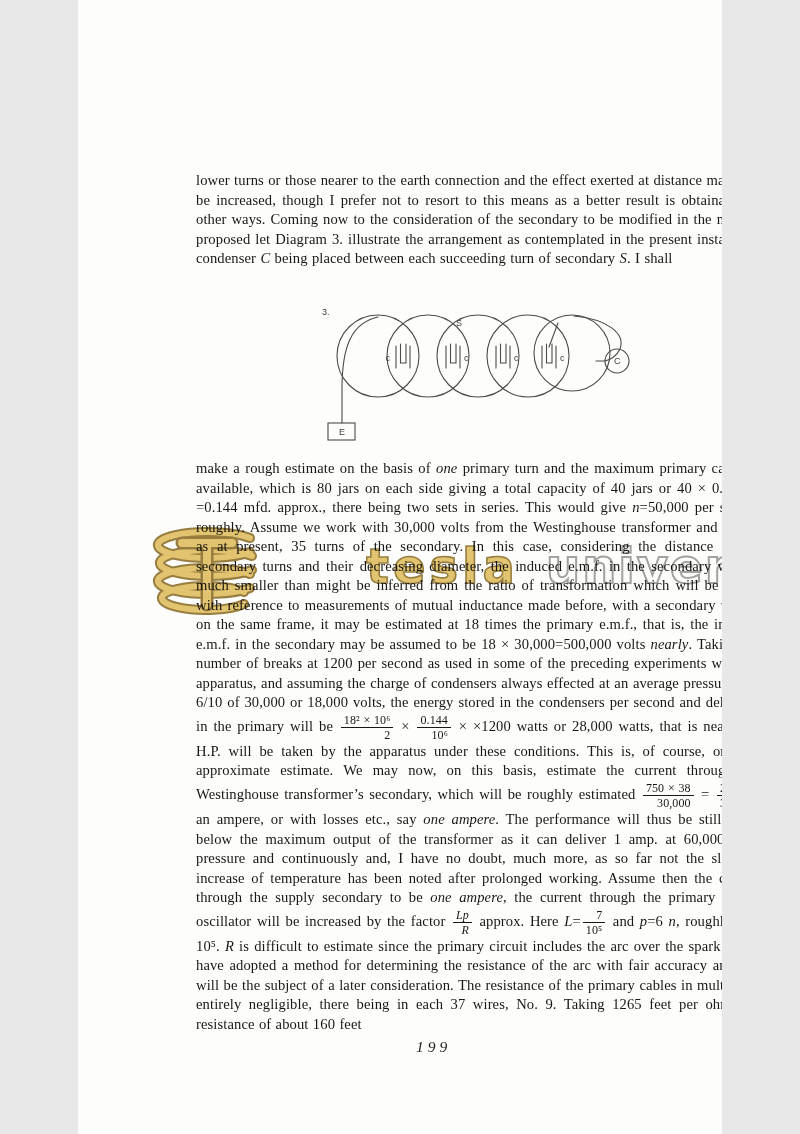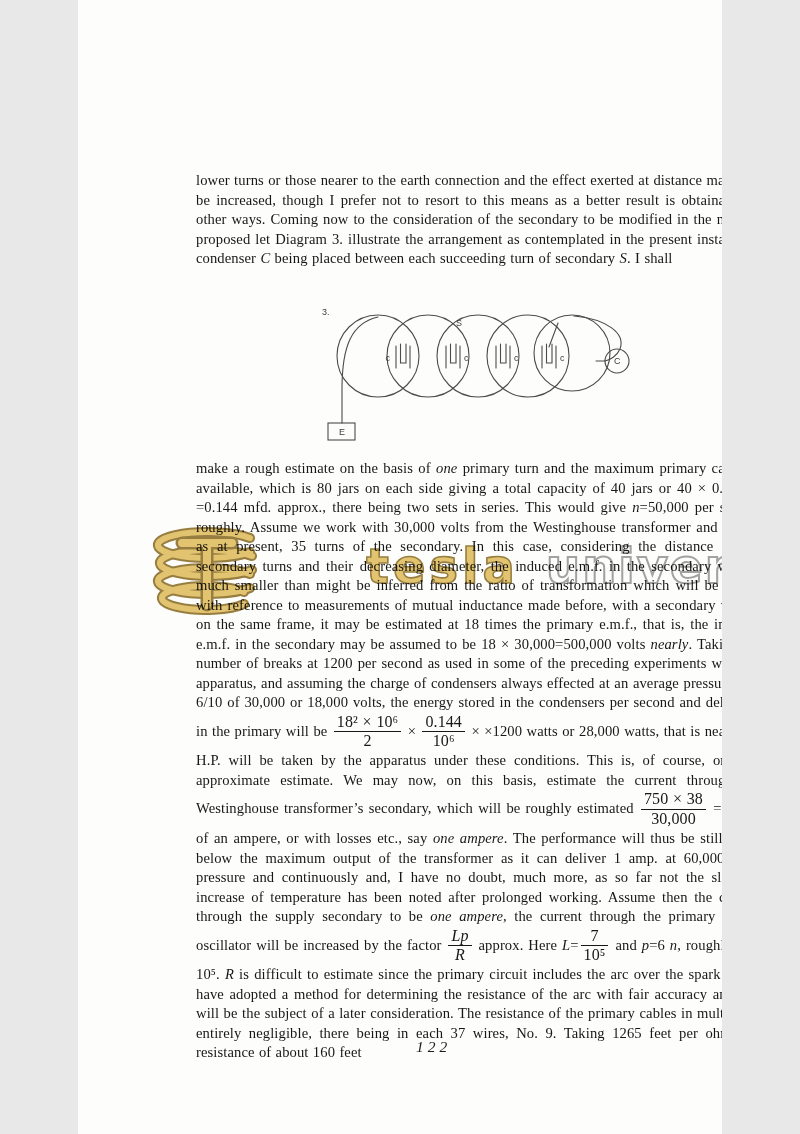--- a/index.html
+++ b/index.html
@@ -9,22 +9,22 @@
     font-family:"Liberation Serif","DejaVu Serif",serif; color:#171717;
   }
   .para {
     position:absolute; text-align:justify; font-size:14.6px; line-height:19.5px;
     letter-spacing:0.1px; word-spacing:0.6px;
   }
   #para1 { left:118px; top:171px; width:565px; }
   #para2 { left:118px; top:459px; width:565px; }
   .it { font-style:italic; }
   .frac {
-    display:inline-block; vertical-align:middle; text-align:center;
-    font-size:16px; line-height:1.18; padding:0 2px;
+    display:inline-block; vertical-align:middle; text-align:right;
+    font-size:12px; line-height:1.18; padding:0 2px;
   }
   .frac .num { display:block; border-bottom:1px solid #171717; padding:0 3px; }
   .frac .den { display:block; padding:0 3px; }
   .frac.it { }
   .pagenum {
     position:absolute; top:1038px; left:118px; width:475px; text-align:center;
     font-style:italic; font-size:15.5px; letter-spacing:4px; color:#1d1d1d;
   }
   .figure { position:absolute; left:228px; top:293px; width:344px; height:152px; }
   .figure svg { width:100%; height:100%; }
@@ -98,21 +98,21 @@
       </g>
       <text x="84" y="68" text-anchor="end" class="diagram-label">c</text>
       <text x="158" y="68" class="diagram-label">c</text>
       <text x="208" y="68" class="diagram-label">c</text>
       <text x="254" y="68" class="diagram-label">c</text>
     </svg>
   </div>
 
   <div class="para" id="para2"><span>make a rough estimate on the basis of </span><span class="it">one</span><span> primary turn and the maximum primary capacity available, which is 80 jars on each side giving a total capacity of 40 jars or 40 × 0.0036= =0.144 mfd. approx., there being two sets in series. This would give </span><span class="it">n</span><span>=50,000 per second roughly. Assume we work with 30,000 volts from the Westinghouse transformer and retain, as at present, 35 turns of the secondary. In this case, considering the distance of the secondary turns and their decreasing diameter, the induced e.m.f. in the secondary will be much smaller than might be inferred from the ratio of transformation which will be 35 :1; with reference to measurements of mutual inductance made before, with a secondary wound on the same frame, it may be estimated at 18 times the primary e.m.f., that is, the induced e.m.f. in the secondary may be assumed to be 18 × 30,000=500,000 volts </span><span class="it">nearly</span><span>. Taking the number of breaks at 1200 per second as used in some of the preceding experiments with the apparatus, and assuming the charge of condensers always effected at an average pressure, say 6/10 of 30,000 or 18,000 volts, the energy stored in the condensers per second and delivered in the primary will be </span><span class="frac"><span class="num">18² × 10⁶</span><span class="den">2</span></span><span> × </span><span class="frac"><span class="num">0.144</span><span class="den">10⁶</span></span><span> × ×1200 watts or 28,000 watts, that is nearly 38 H.P. will be taken by the apparatus under these conditions. This is, of course, only an approximate estimate. We may now, on this basis, estimate the current through the Westinghouse transformer’s secondary, which will be roughly estimated </span><span class="frac"><span class="num">750 × 38</span><span class="den">30,000</span></span><span> = </span><span class="frac"><span class="num">285</span><span class="den">300</span></span><span> of an ampere, or with losses etc., say </span><span class="it">one ampere</span><span>. The performance will thus be still much below the maximum output of the transformer as it can deliver 1 amp. at 60,000 volts pressure and continuously and, I have no doubt, much more, as so far not the slightest increase of temperature has been noted after prolonged working. Assume then the current through the supply secondary to be </span><span class="it">one ampere</span><span>, the current through the primary of the oscillator will be increased by the factor </span><span class="frac it"><span class="num">Lp</span><span class="den">R</span></span><span> approx. Here </span><span class="it">L</span><span>=</span><span class="frac"><span class="num">7</span><span class="den">10⁵</span></span><span> and </span><span class="it">p</span><span>=6 </span><span class="it">n</span><span>, roughly=3 × 10⁵. </span><span class="it">R</span><span> is difficult to estimate since the primary circuit includes the arc over the spark gap. I have adopted a method for determining the resistance of the arc with fair accuracy and this will be the subject of a later consideration. The resistance of the primary cables in multiple is entirely negligible, there being in each 37 wires, No. 9. Taking 1265 feet per ohm, the resistance of about 160 feet</span></div>
 
-  <div class="pagenum">122</div>
+  <div class="pagenum">199</div>
 
   <div class="watermark">
     <svg class="wm-logo" viewBox="0 0 126 102">
 
       <g fill="none" stroke="#8f7430" stroke-width="10" stroke-linecap="round">
         <path d="M 102 23 A 50 13 0 1 0 102 37"></path>
         <path d="M 104 41 A 50 13 0 1 0 104 55"></path>
         <path d="M 102 59 A 50 13 0 1 0 102 73"></path>
         <path d="M 96 77 A 44 12 0 1 0 96 89"></path>
       </g>

